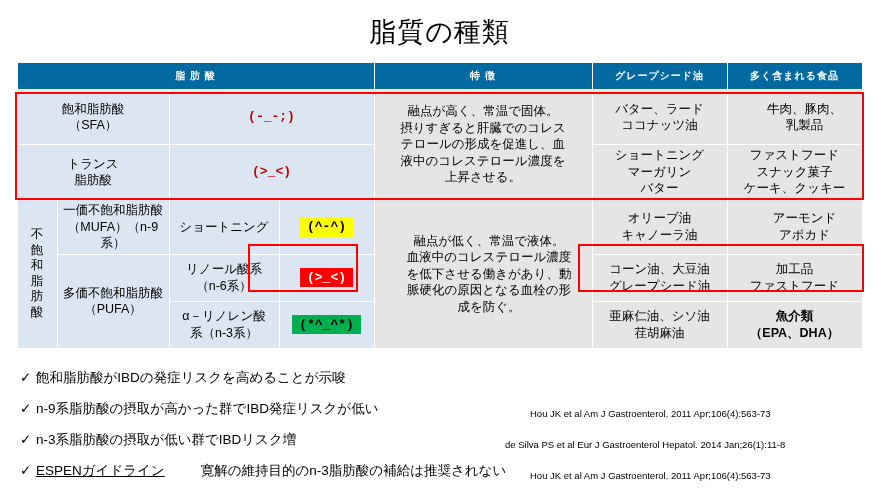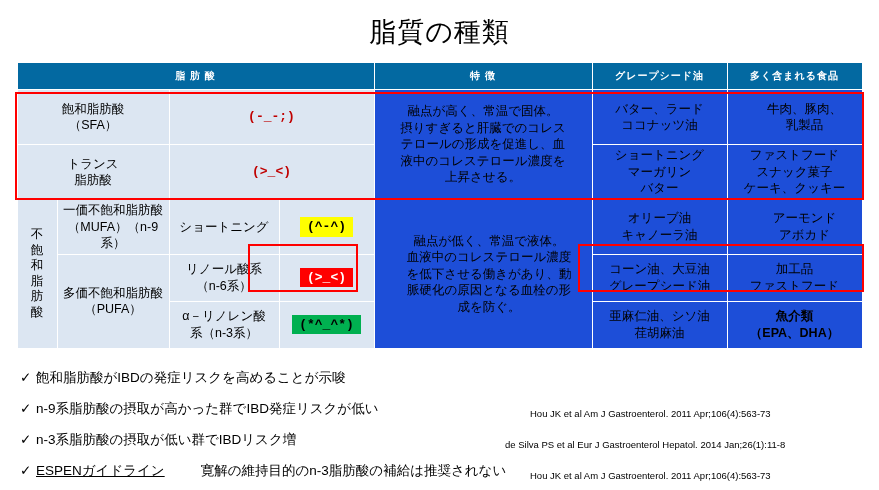--- a/index.html
+++ b/index.html
@@ -44,21 +44,21 @@
   }
   .hdr {
     background: #0369a1;
     color: #ffffff;
     font-weight: bold;
     font-size: 10px;
     height: 22px;
     letter-spacing: 1px;
   }
   .lightblue { background: #dce6f2; }
-  .paleblue  { background: #1d4ed8; }
+  .paleblue  { background: #e5e5e5; }
   .emoji {
     display: inline-block;
     font-family: "Liberation Mono", monospace;
     font-weight: bold;
     font-size: 13px;
     padding: 2px 7px;
     color: #c00000;
     line-height: 1.2;
   }
   .emoji.red    { background: #ff0000; color: #ffffff; }

